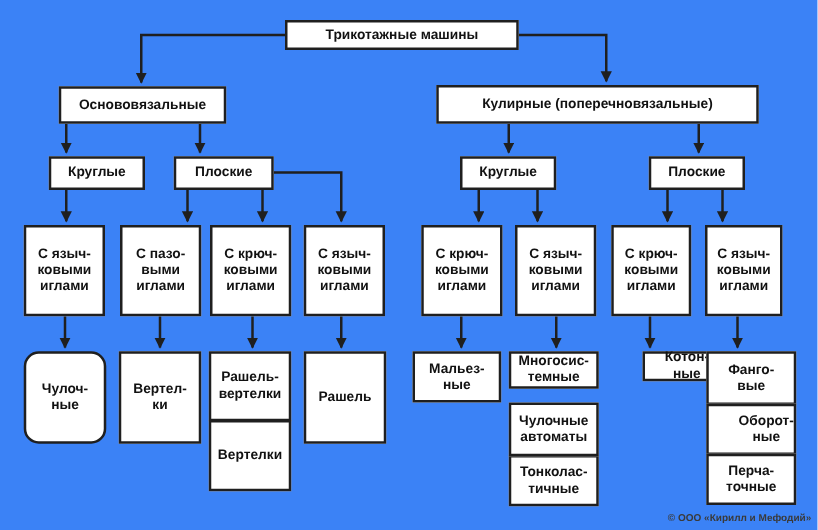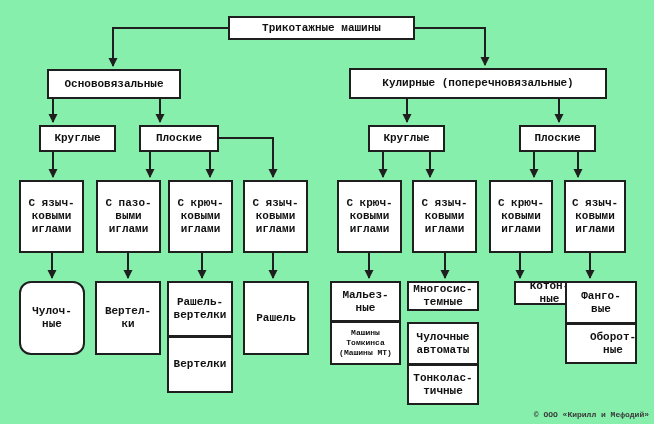--- a/index.html
+++ b/index.html
@@ -1,18 +1,18 @@
 <!DOCTYPE html>
 <html><head>
 <meta charset="utf-8">
 <style>
   html,body { margin:0; padding:0; background:#ffffff; }
   .canvas {
-    position:relative; width:654px; height:424px; background:#86efac;
-    font-family:Liberation Mono, monospace; overflow:hidden;
+    position:relative; width:654px; height:424px; background:#3b82f6;
+    font-family:Liberation Sans, sans-serif; overflow:hidden;
   }
   .connectors { position:absolute; left:0; top:0; width:654px; height:424px; }
   .box {
     position:absolute; box-sizing:border-box;
     border:2px solid #1f1f1f; background:#ffffff; color:#111111;
     display:flex; align-items:center; justify-content:center;
     text-align:center; font-weight:bold; font-size:11px; line-height:1.18;
     white-space:pre-line; padding:1px;
   }
   .box.small { font-size:8px; line-height:1.25; }
@@ -97,33 +97,32 @@
 ные</div>
   <div class="box" style="left:95px; top:281px; width:66px; height:74px;">Вертел-
 ки</div>
   <div class="box" style="left:167px; top:281px; width:66px; height:56px;">Рашель-
 вертелки</div>
   <div class="box" style="left:167px; top:336px; width:66px; height:57px;">Вертелки</div>
   <div class="box" style="left:243px; top:281px; width:66px; height:74px;">Рашель</div>
 
   <div class="box" style="left:330px; top:281px; width:71px; height:41px;">Мальез-
 ные</div>
-  <div class="box small" style="left:330px; top:321px; width:71px; height:44px;">Машины
-Томкинса
-(Машины МТ)</div>
 
   <div class="box" style="left:407px; top:281px; width:72px; height:30px;">Многосис-
 темные</div>
   <div class="box" style="left:407px; top:364px; width:72px; height:41px;">Тонколас-
 тичные</div>
   <div class="box" style="left:407px; top:322px; width:72px; height:43px;">Чулочные
 автоматы</div>
 
   <div class="box" style="left:514px; top:281px; width:71px; height:24px;">Котон-
 ные</div>
 
   <div class="box" style="left:565px; top:281px; width:72px; height:43px;">Фанго-
 вые</div>
   <div class="box" style="left:565px; top:323px; width:72px; height:41px;padding-left:25px;">Оборот-
 ные</div>
+  <div class="box" style="left:565px; top:363px; width:72px; height:41px;">Перча-
+точные</div>
 
   <div class="copyright">© ООО «Кирилл и Мефодий»</div>
 </div>
 
 </body></html>

